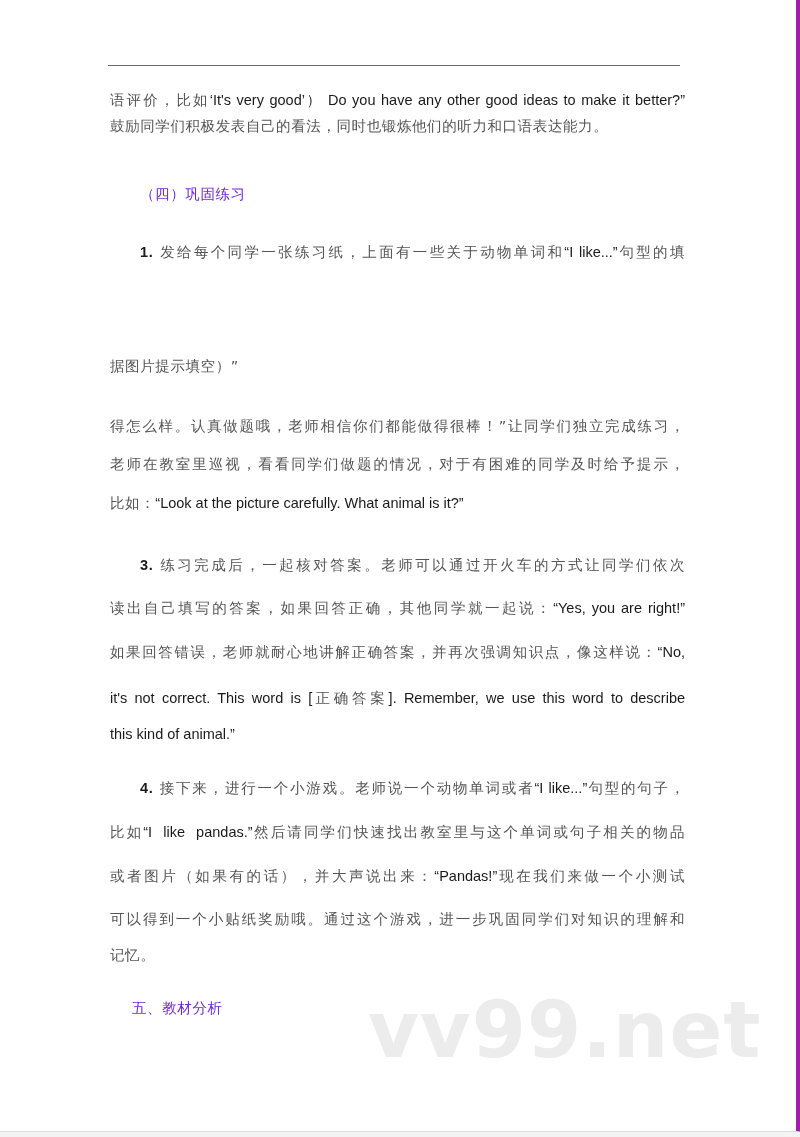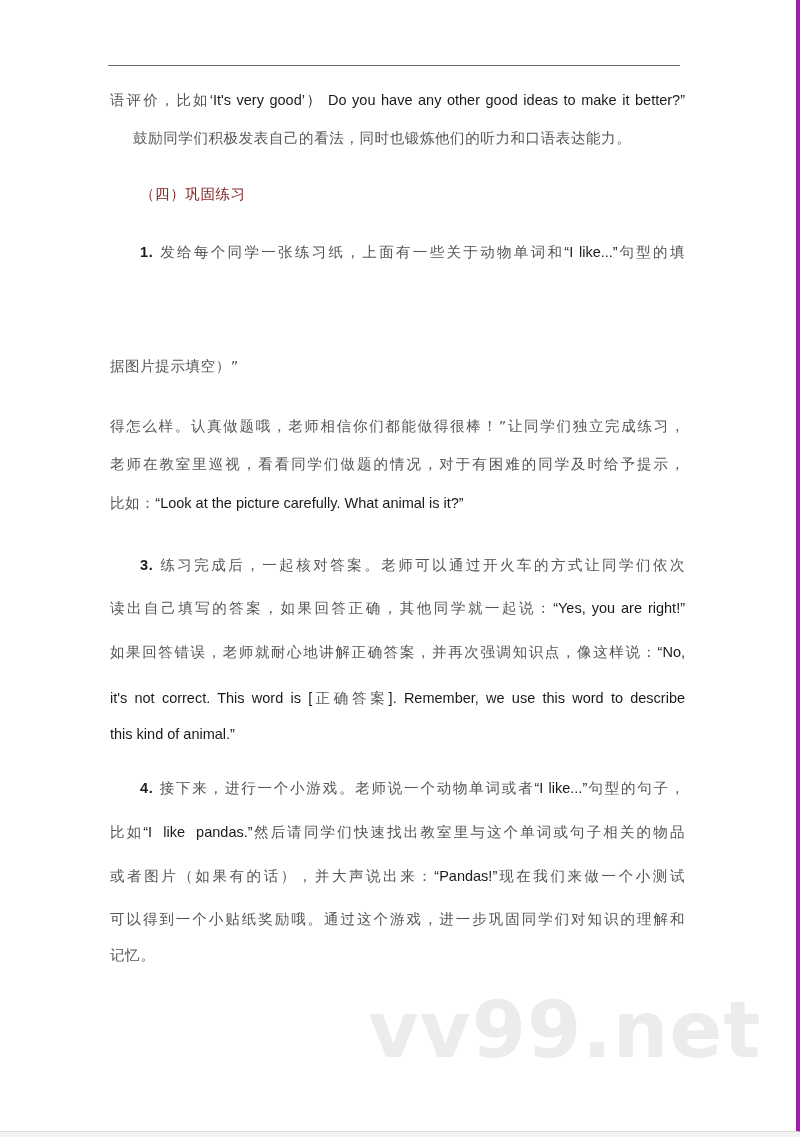--- a/index.html
+++ b/index.html
@@ -36,21 +36,21 @@
       text-align-last: justify;
     }
     .line.indent { left: 140px; width: 545px; }
     .en {
       font-family: "Liberation Sans", "DejaVu Sans", sans-serif;
       color: #1a1a1a;
       letter-spacing: 0;
       font-size: 14.5px;
     }
     .num { color: #1a1a1a; font-family: "Liberation Sans", sans-serif; font-weight: bold; }
-    .heading { color: #7f1d1d; }
+    .heading { color: #6d28d9; }
     .watermark {
       position: absolute; left: 368px; top: 990px;
       font-family: "DejaVu Sans", "Liberation Sans", sans-serif;
       font-weight: bold;
       font-size: 78px;
       letter-spacing: 1px;
       color: #ececec;
       line-height: 80px;
       user-select: none;
     }
@@ -58,21 +58,21 @@
 </head>
 <body>
 
 <div class="page">
 
   <div class="header-rule"></div>
 
   <div class="line justify" style="top:90px;">
     <span>语评价，比如</span><span class="en">‘It's very good’） Do you have any other good ideas to make it better?”</span>
   </div>
-  <div class="line" style="top:128px;margin-left:23px;">
+  <div class="line" style="top:116px;">
     <span>鼓励同学们积极发表自己的看法，同时也锻炼他们的听力和口语表达能力。</span>
   </div>
 
   <div class="line heading indent" style="top:184px;">
     <span>（四）巩固练习</span>
   </div>
 
   <div class="line justify indent" style="top:242px;">
     <span class="num">1.</span>
     <span>发给每个同学一张练习纸，上面有一些关于动物单词和</span><span class="en">“I like...”</span><span>句型的填</span>
@@ -118,15 +118,18 @@
   <div class="line justify" style="top:866px;">
     <span>或者图片（如果有的话），并大声说出来：</span><span class="en">“Pandas!”</span><span>现在我们来做一个小测试</span>
   </div>
   <div class="line justify" style="top:909px;">
     <span>可以得到一个小贴纸奖励哦。通过这个游戏，进一步巩固同学们对知识的理解和</span>
   </div>
   <div class="line" style="top:945px;">
     <span>记忆。</span>
   </div>
 
+  <div class="line heading indent" style="top:998px; left:132px;">
+    <span>五、教材分析</span>
+  </div>
 
   <div class="watermark">vv99.net</div>
 </div>
 
 </body></html>

